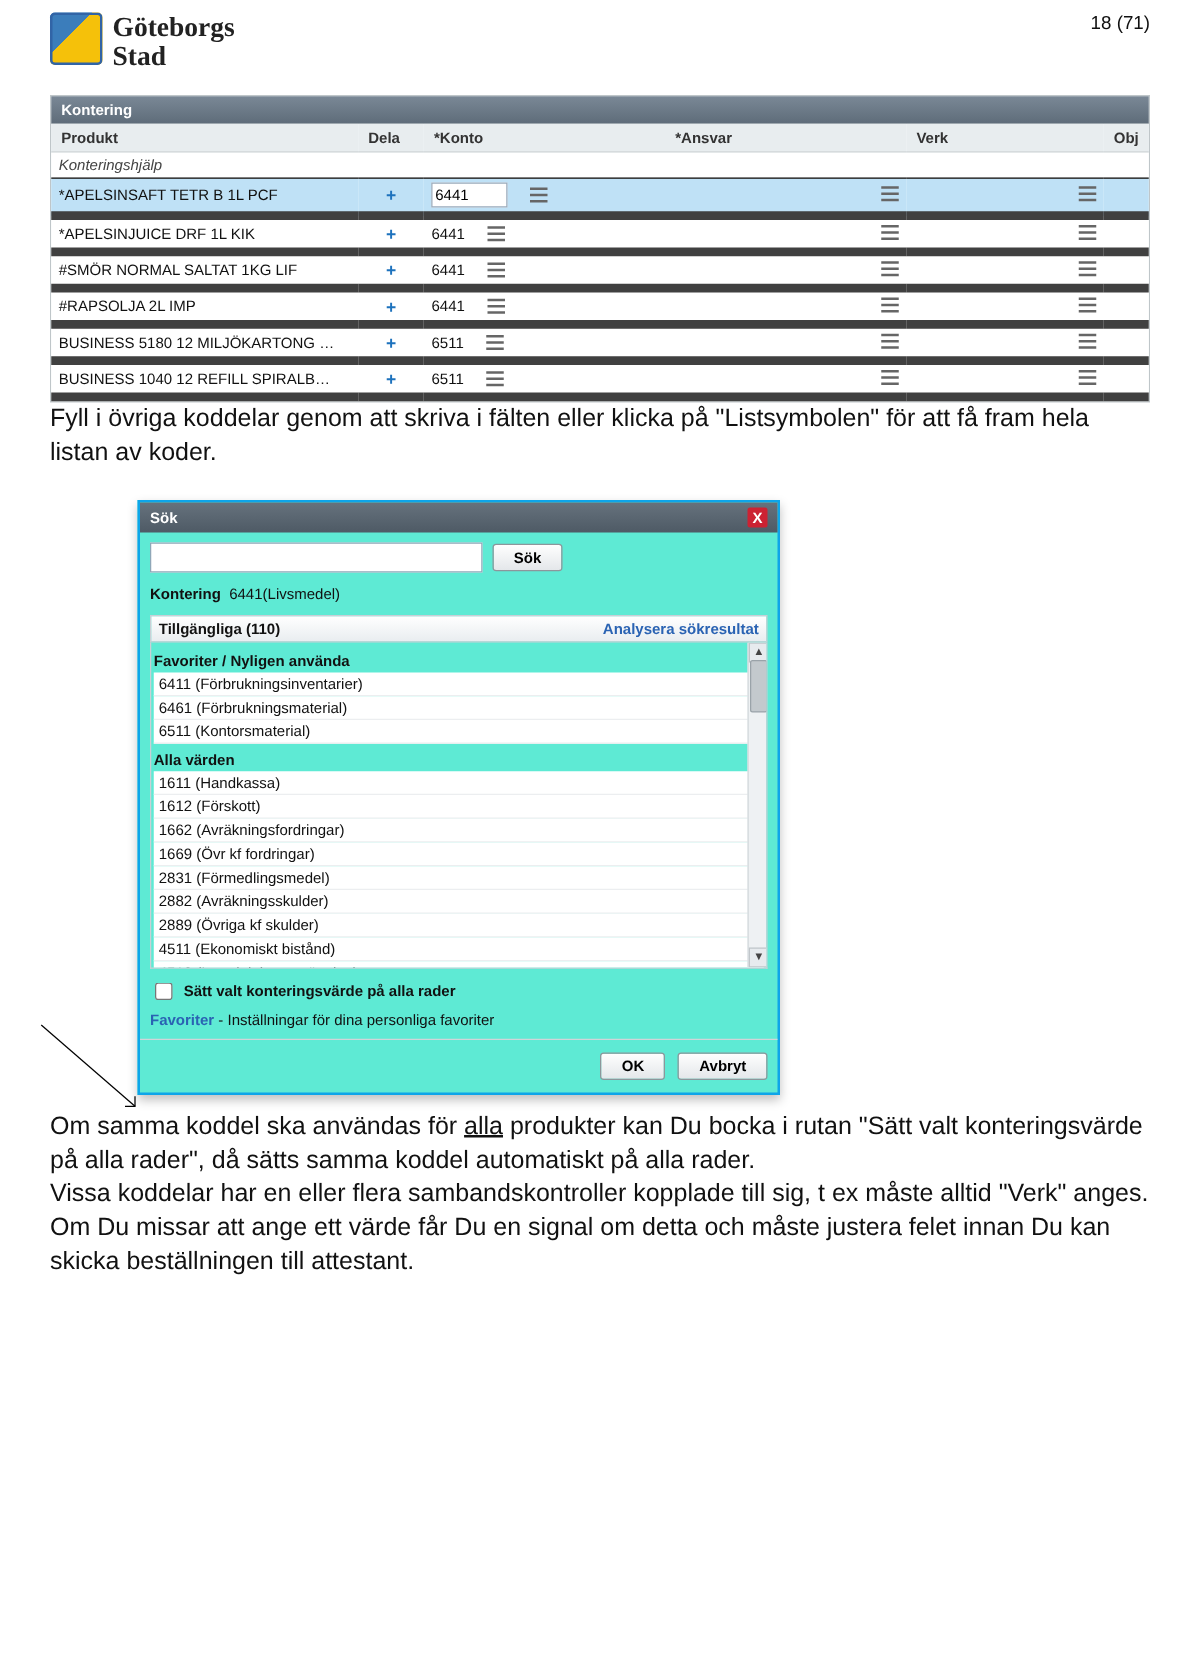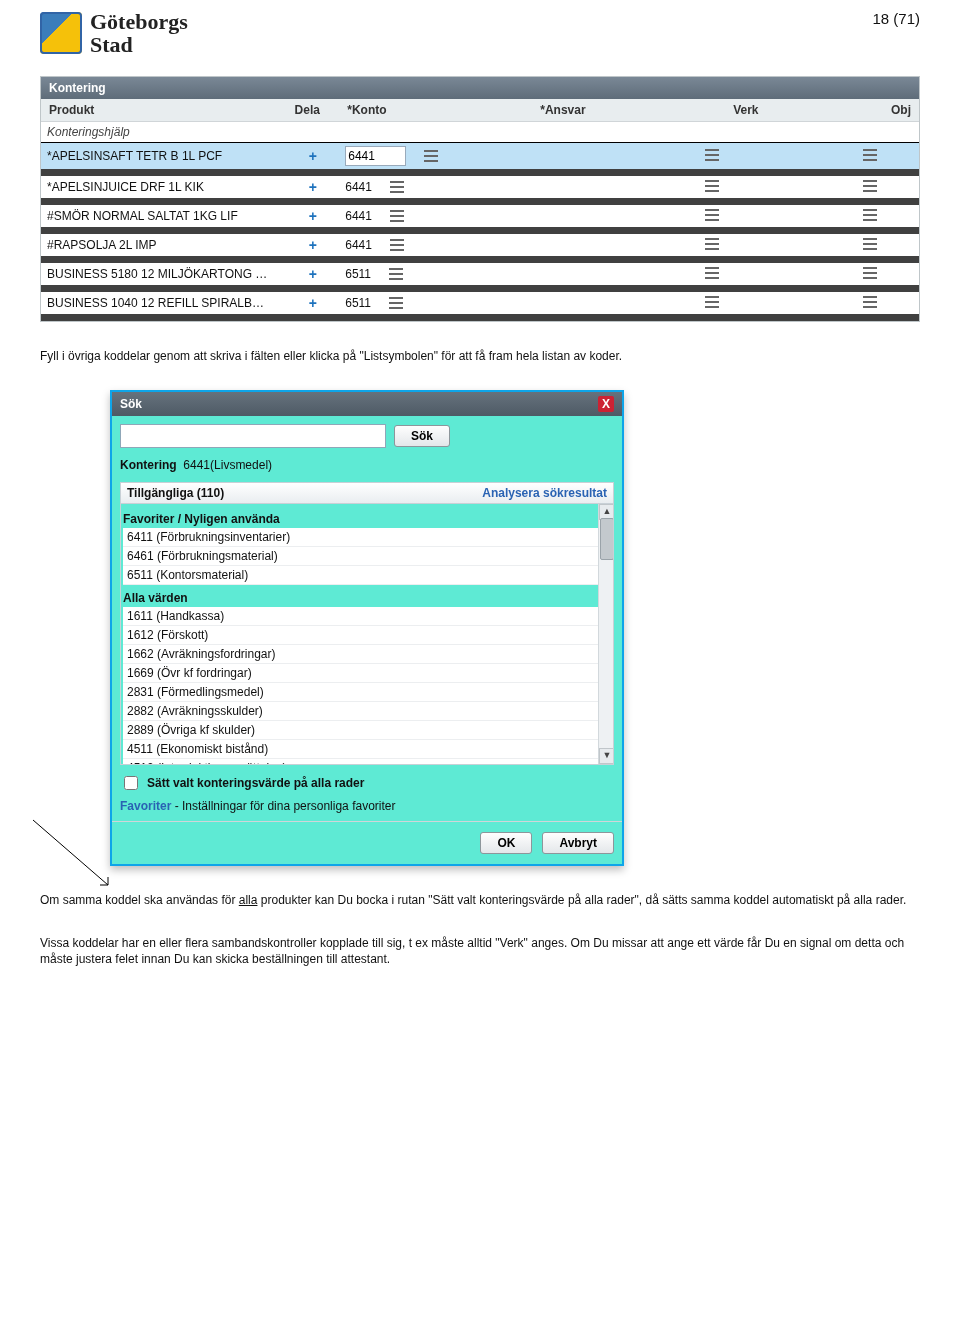--- a/index.html
+++ b/index.html
@@ -1,34 +1,34 @@
 <!DOCTYPE html>
 <html><head>
 <meta charset="utf-8">
 <style>
   body{margin:0;font-family:Arial,Helvetica,sans-serif;font-size:16px;color:#111;background:#fff}
   .page{width:960px;margin:0 auto;position:relative;padding:10px 40px 40px 40px;box-sizing:border-box}
   .header{display:flex;justify-content:space-between;align-items:flex-start;margin-bottom:20px}
-  .logo-block{display:flex;align-items:center;gap:8px}
+  .logo-block{display:flex;align-items:flex-start;gap:8px}
   .crest{width:42px;height:42px;border-radius:4px;background:linear-gradient(135deg,#3b7dbb 0,#3b7dbb 40%,#f5c10a 40%,#f5c10a 100%);box-shadow:inset 0 0 0 2px #3164a6}
   .logo-text{font-family:Georgia,'Times New Roman',serif;font-weight:600;font-size:22px;line-height:1.05;color:#222}
   .page-num{font-size:15px}
   
   .panel{border:1px solid #bfc6c9;margin-top:10px}
   .panel-title{background:linear-gradient(#7a8896,#5e6c79);color:#fff;font-size:12px;padding:4px 8px;font-weight:600}
   .ktable{width:100%;border-collapse:collapse;font-size:12px}
   .ktable th{background:#e8edef;font-weight:700;text-align:left;padding:4px 8px;border-bottom:1px solid #d0d5d8;color:#333}
   .ktable td{padding:3px 6px;border-bottom:7px solid #404040;background:#fff}
   .ktable tr.sel td{background:#bfe1f6}
   .ktable td.hint{font-style:italic;color:#444;border-bottom:1px solid #000}
   .plus-icon{color:#1d72bd;font-weight:900;font-size:14px;cursor:pointer}
   .list-icon{display:inline-block;width:14px;height:12px;background:linear-gradient(#666,#666) 0 0/100% 2px no-repeat,linear-gradient(#666,#666) 0 5px/100% 2px no-repeat,linear-gradient(#666,#666) 0 10px/100% 2px no-repeat;cursor:pointer}
   .konto-cell{display:flex;align-items:center;gap:18px}
   .konto-input{width:55px;height:16px;font-size:12px;border:1px solid #9ab}
-  .para{margin:26px 0;font-size:12px;line-height:1.35}
+  .para{margin:0 0;font-size:20px;line-height:1.35}
   
   .arrow{position:absolute;left:28px;top:815px;width:90px;height:80px;pointer-events:none}
   
   .dialog{width:510px;border:2px solid #0ea5e9;margin:24px 0 12px 70px;background:#5eead4;font-size:12px;box-shadow:0 4px 8px rgba(0,0,0,.25)}
   .dlg-header{background:linear-gradient(#66727d,#4e5a65);color:#fff;padding:4px 8px;display:flex;justify-content:space-between;align-items:center;font-weight:600}
   .close-x{display:inline-block;width:16px;height:16px;background:#c23;color:#fff;text-align:center;line-height:16px;font-weight:700;border-radius:2px;cursor:pointer}
   .dlg-body{padding:8px}
   .search-row{display:flex;gap:8px;align-items:center;margin-bottom:10px}
   .search-input{flex:0 0 260px;height:20px;border:1px solid #8fa7b8}
   .btn{background:linear-gradient(#fefefe,#e4e7ea);border:1px solid #8d969b;border-radius:3px;padding:3px 16px;font-weight:600;font-size:12px;cursor:pointer}

